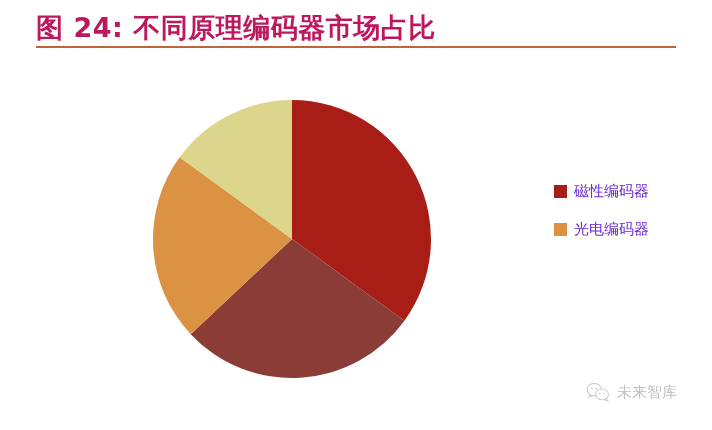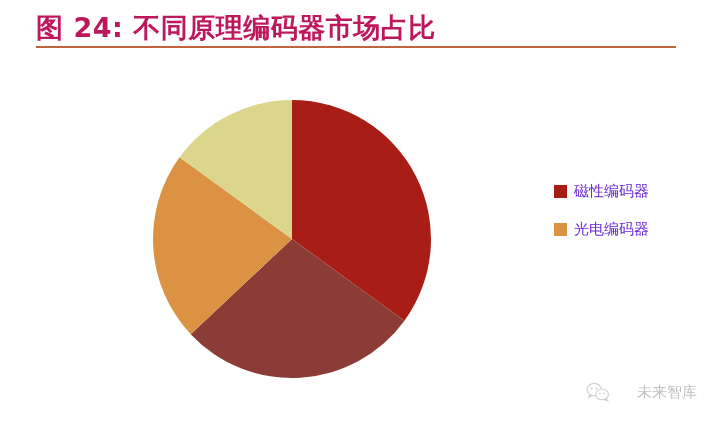--- a/index.html
+++ b/index.html
@@ -97,21 +97,20 @@
     width: 24px;
     height: 20px;
     margin-right: 7px;
     flex: 0 0 24px;
   }
   #watermark-text {
     font-size: 15px;
     color: #9a9a9a;
     white-space: nowrap;
     font-family: "DejaVu Sans", "Liberation Sans", sans-serif;
-    margin-left: 20px;
   }
 </style>
 </head>
 <body>
 
 <div id="figure-header">
   <div id="figure-title">图 24: 不同原理编码器市场占比</div>
   <div id="title-rule"></div>
 </div>
 

